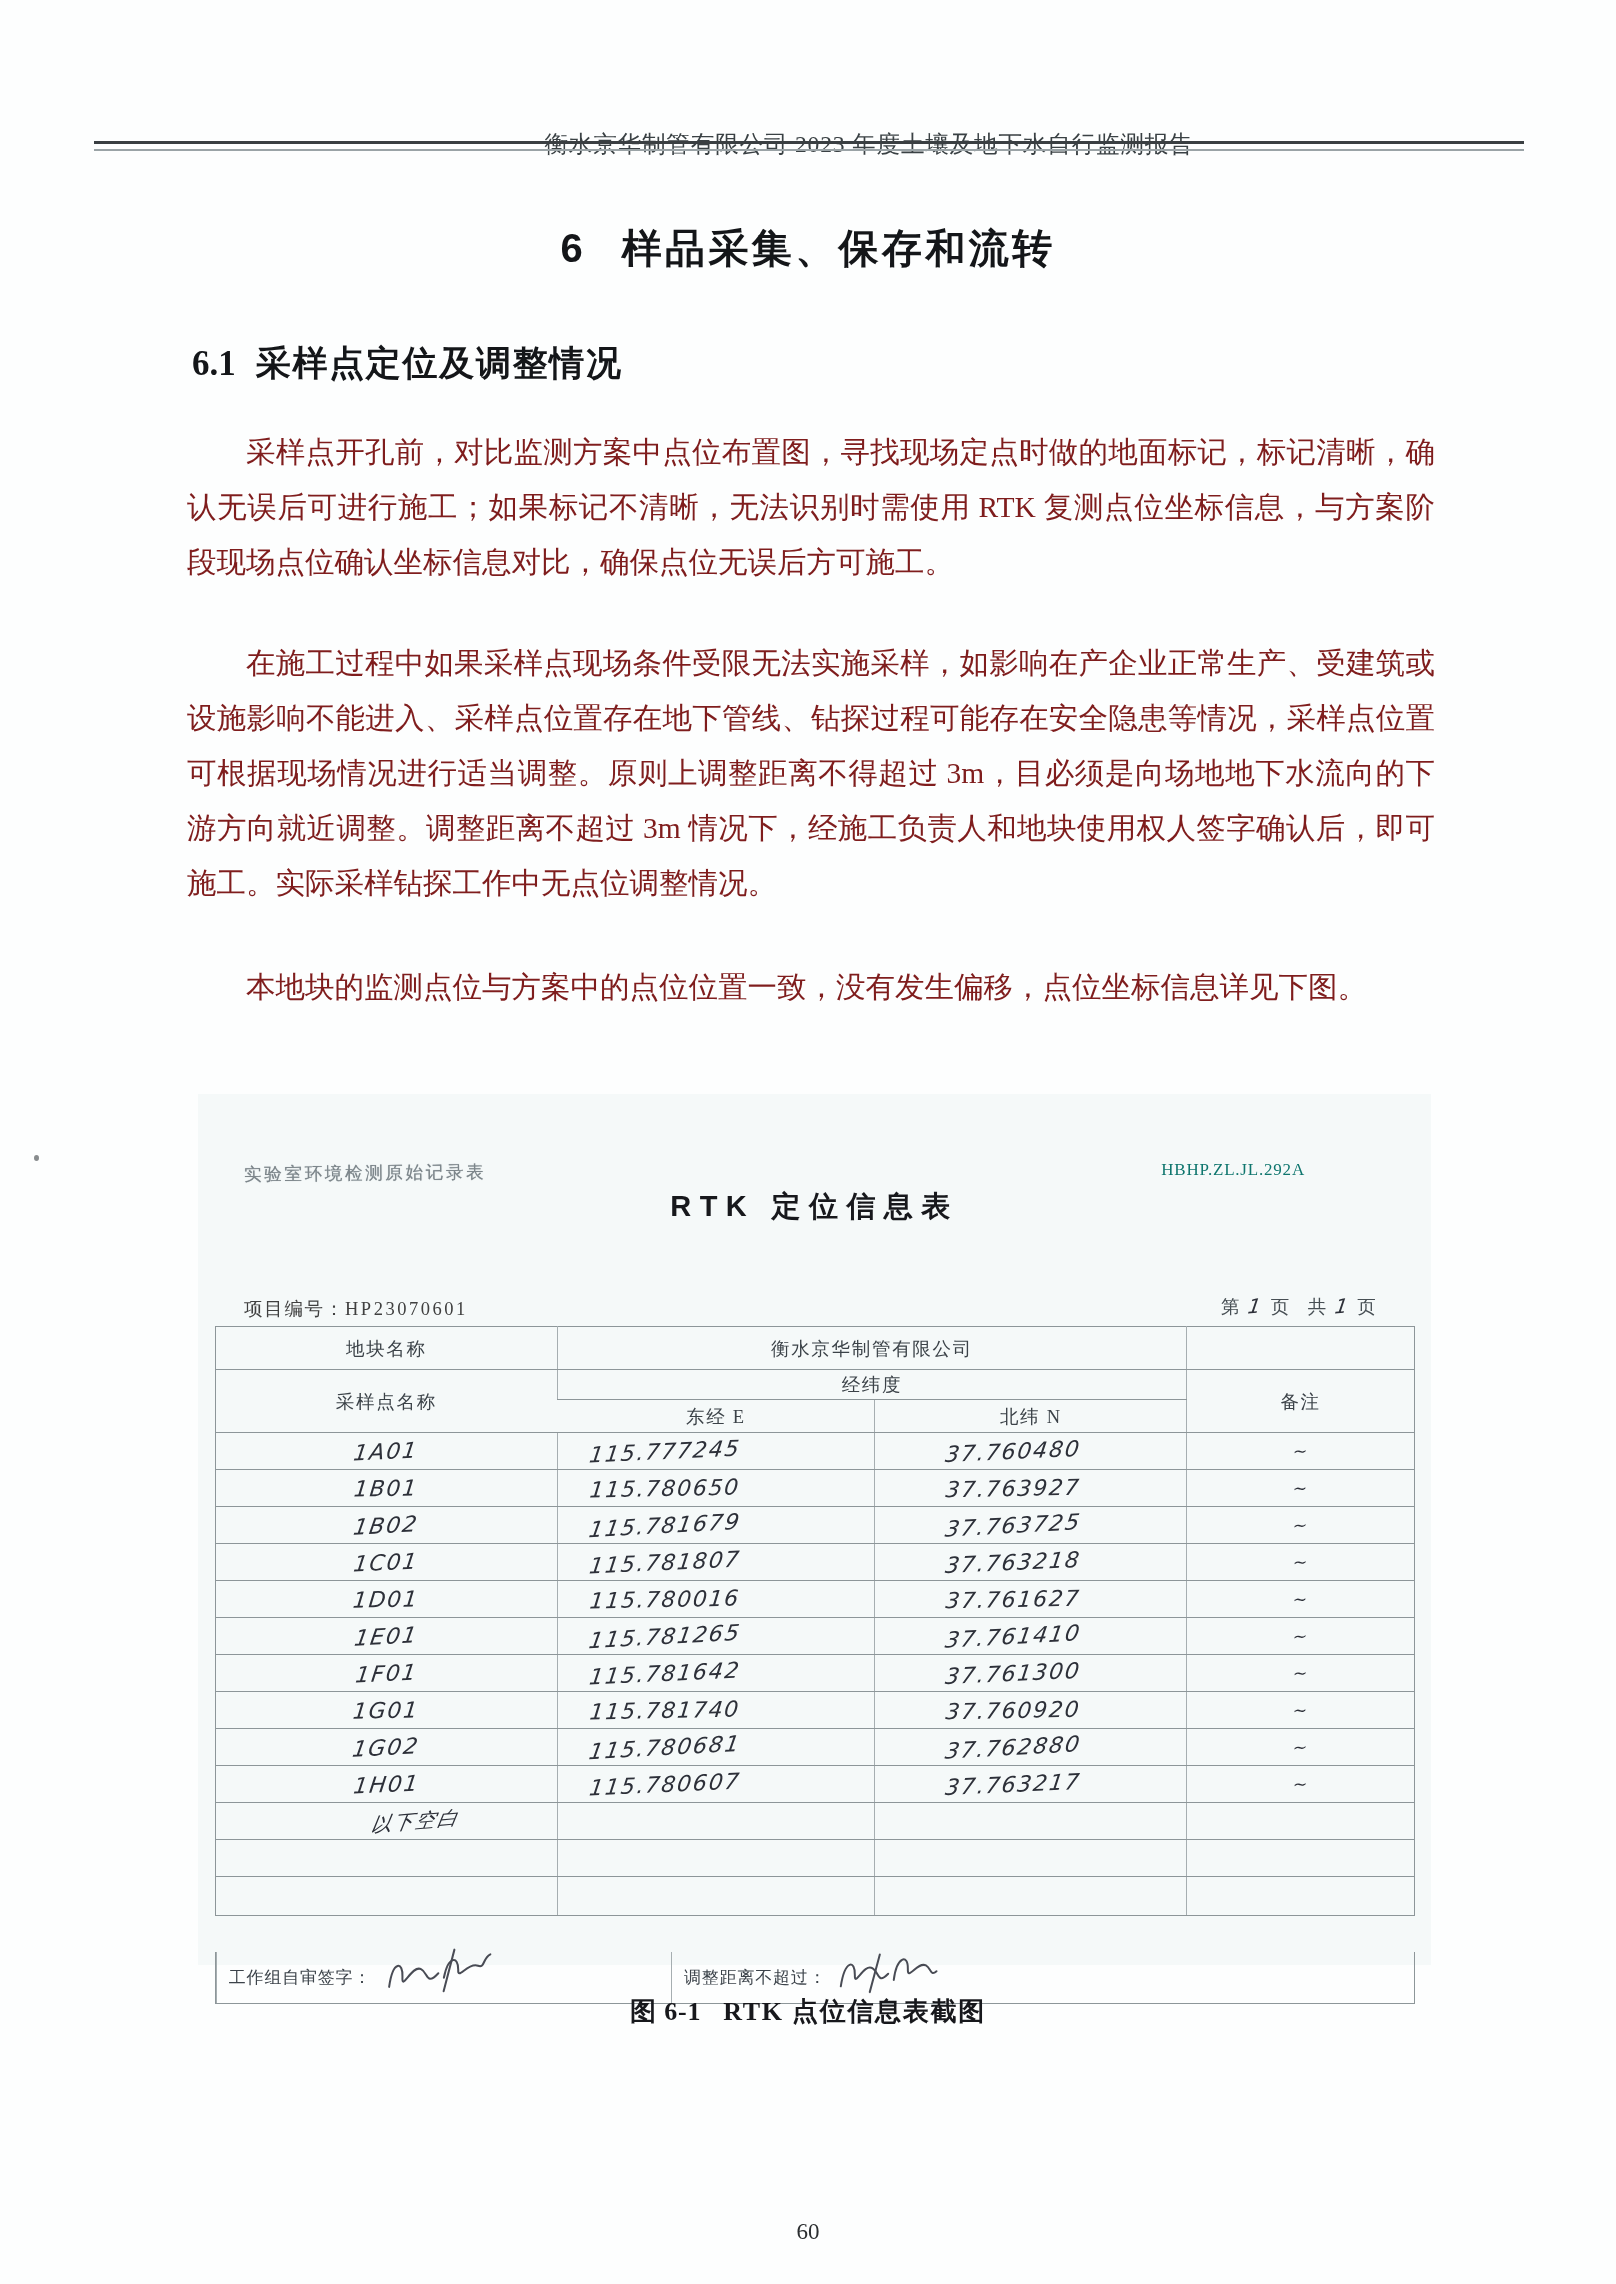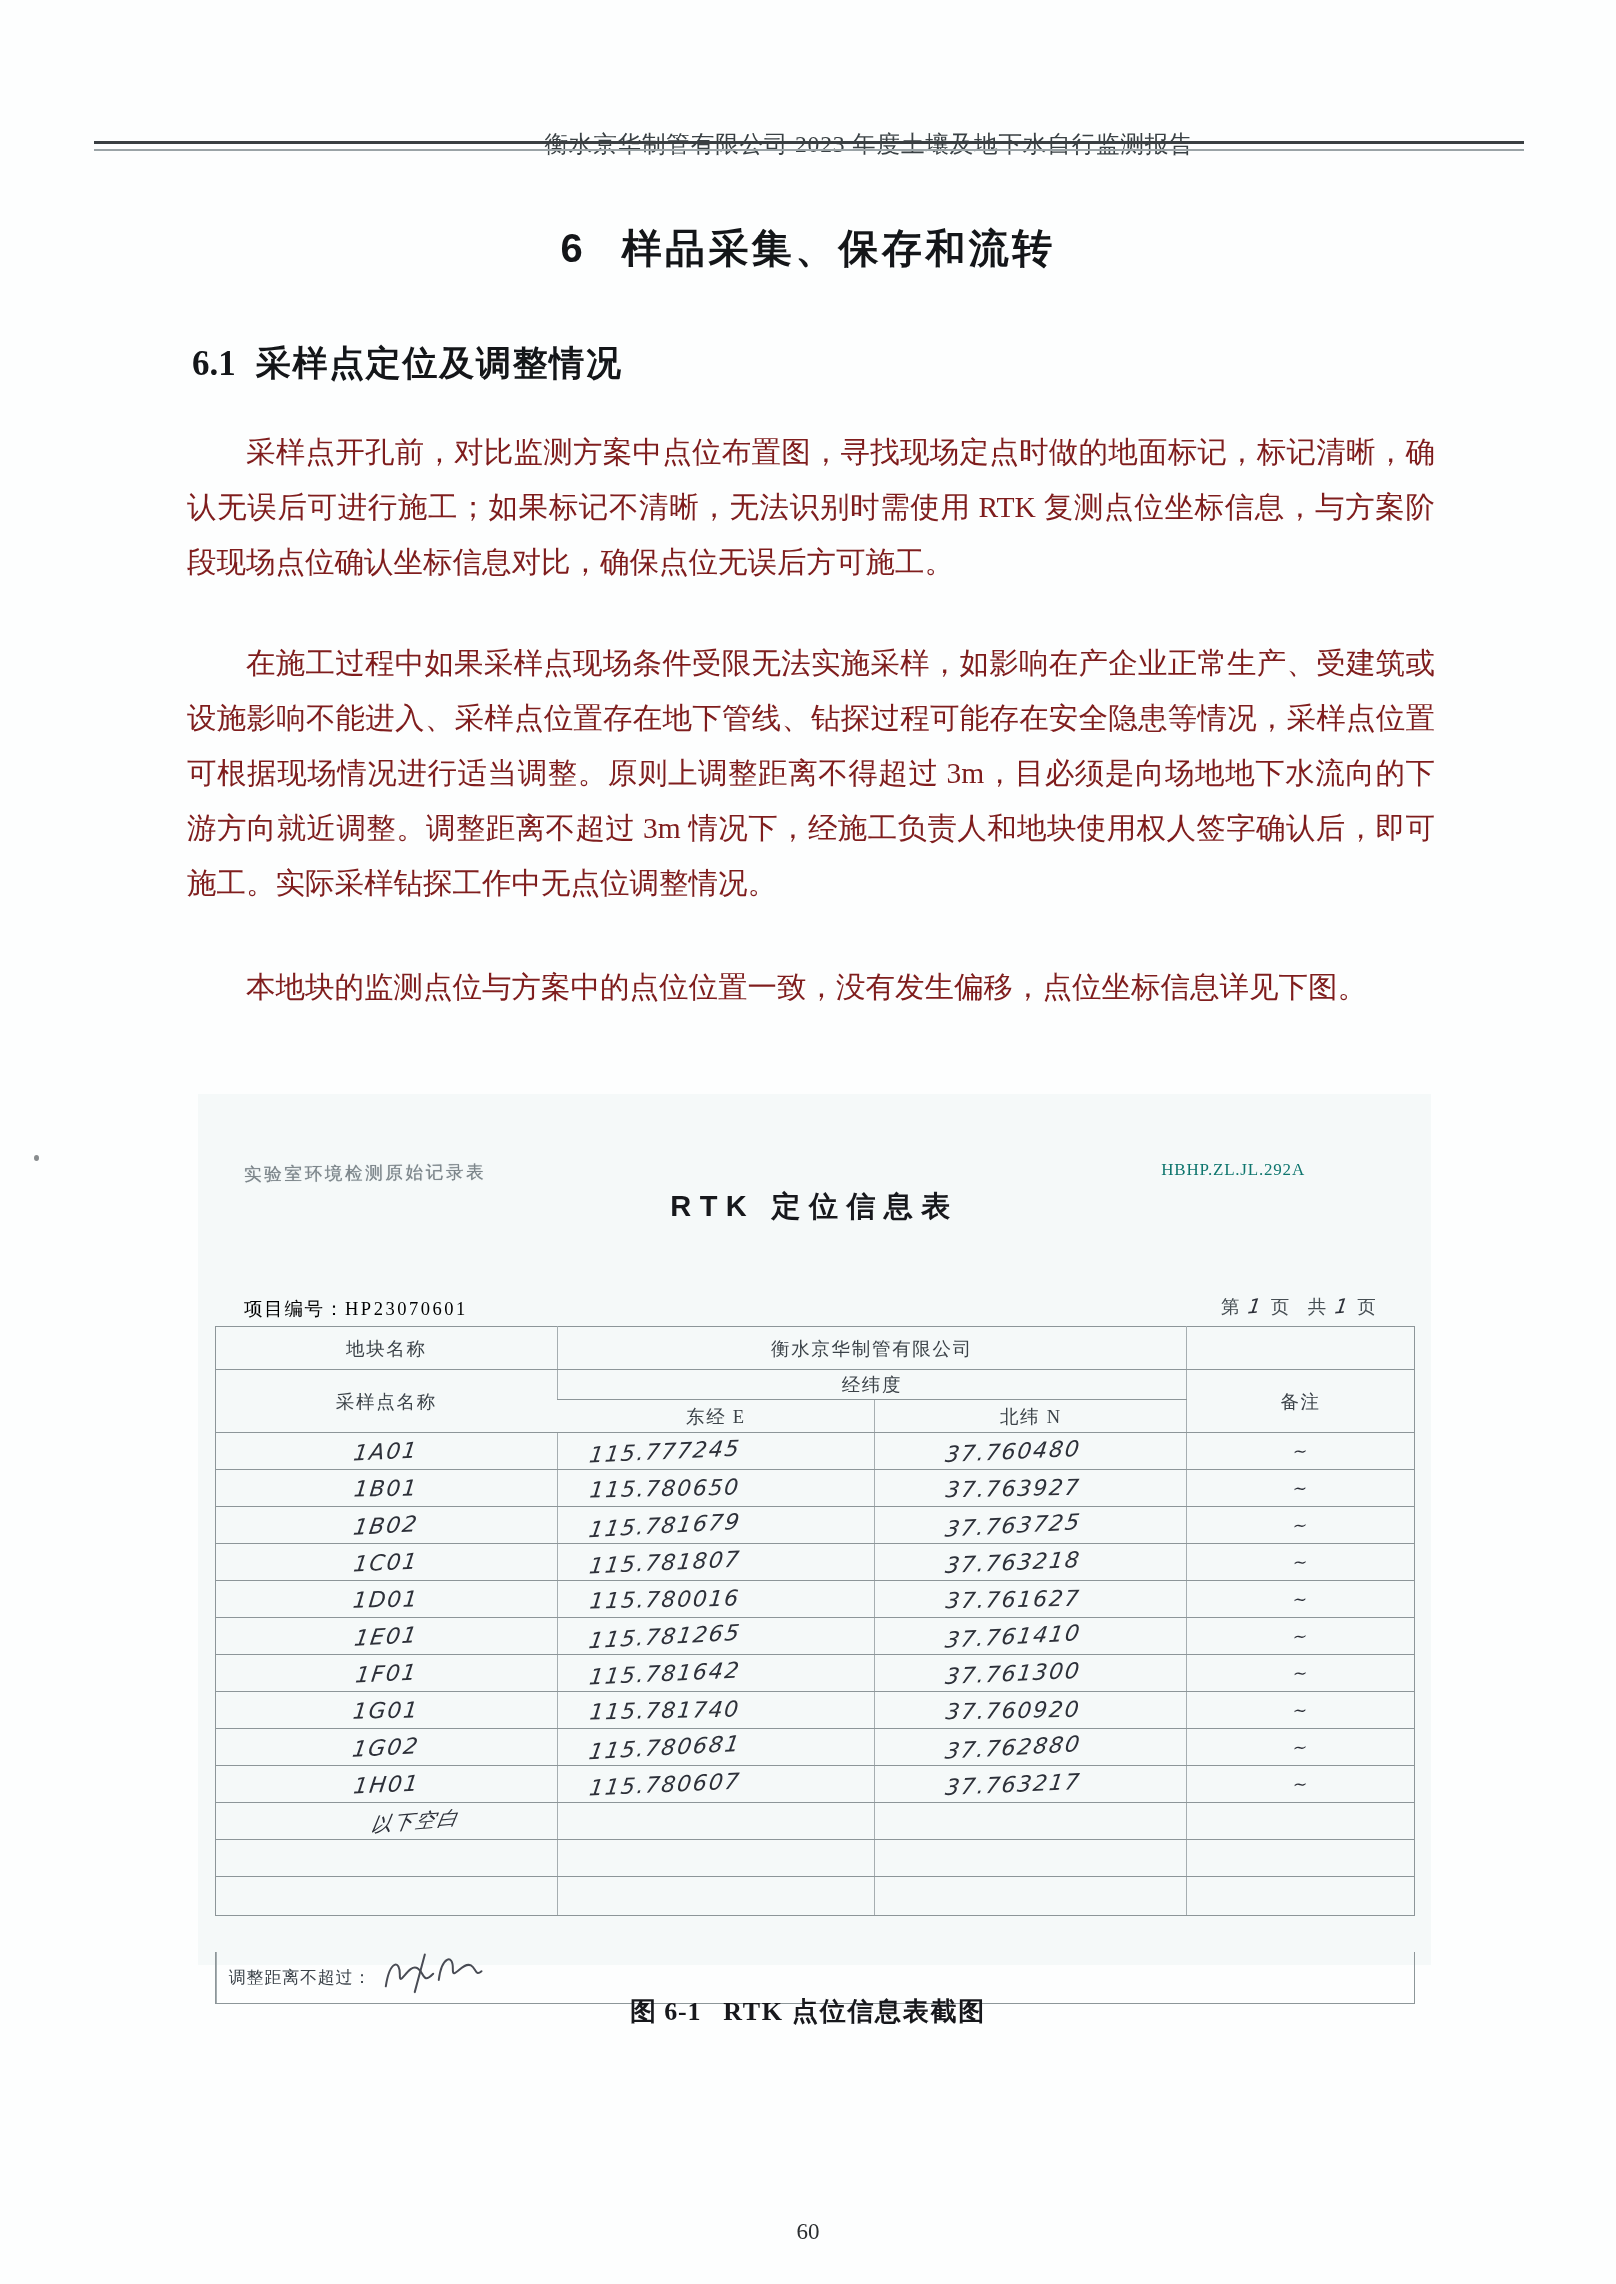--- a/index.html
+++ b/index.html
@@ -49,21 +49,21 @@
   .doc-name{
     position:absolute;top:67px;left:46px;font-size:17.7px;color:#7d868b;
     letter-spacing:2.5px;transform:rotate(-.6deg);text-shadow:0 0 0.8px #9aa4a8;
   }
   .doc-code{position:absolute;top:66px;right:126px;font-size:17px;color:#0f766e;letter-spacing:0.8px;}
   .f-title{
     position:absolute;top:93px;left:0;width:100%;text-align:center;
     font-family:"Liberation Sans", sans-serif;font-weight:bold;
     font-size:29px;letter-spacing:8.4px;color:#17181c;
   }
-  .proj{position:absolute;top:202px;left:46px;font-size:18.5px;color:#000000;letter-spacing:1.7px;}
+  .proj{position:absolute;top:202px;left:46px;font-size:18.5px;color:#404040;letter-spacing:1.7px;}
   .proj-no{letter-spacing:2.5px;}
   .pageinfo{position:absolute;top:200px;right:51px;font-size:18.5px;color:#474f54;}
   .pageinfo span{margin:0 4.2px;}
   
   .hand{
     display:inline-block;font-family:"DejaVu Sans", sans-serif;font-style:italic;
     color:#2d3039;letter-spacing:1.7px;transform:skewX(-9deg) rotate(-2deg);
   }
   .pageinfo .hand{font-size:20px;transform:skewX(-12deg) rotate(-4deg);}
   
@@ -253,20 +253,30 @@
         <tr class="r-empty2">
             <td></td>
             <td></td>
             <td></td>
             <td></td>
           </tr>
       </tbody>
     </table>
 
     <div class="f-footer">
+      <div class="fc fc2">
+        <span class="f-label">工作组自审签字：</span>
+        <svg class="sig" width="126" height="47" viewBox="0 0 150 56">
+          <g fill="none" stroke="#31343e" stroke-width="2.4" stroke-linecap="round" opacity="0.88" transform="rotate(-6 75 28)">
+            <path d="M14 40 C22 8, 34 12, 31 30 C28 48, 44 16, 54 23 C62 28, 58 44, 74 30"></path>
+            <path d="M80 36 C88 10, 100 12, 98 28 C96 42, 110 20, 122 26 C130 30, 128 18, 138 14"></path>
+            <path d="M96 4 L78 52"></path>
+          </g>
+        </svg>
+      </div>
       <div class="fc fc3">
         <span class="f-label">调整距离不超过：</span>
         <svg class="sig" width="109" height="45" viewBox="0 0 130 54">
           <g fill="none" stroke="#31343e" stroke-width="2.4" stroke-linecap="round" opacity="0.88" transform="rotate(-5 65 27)">
             <path d="M10 40 C18 8, 30 10, 28 28 C26 44, 40 14, 50 22 C58 28, 54 42, 68 30"></path>
             <path d="M74 38 C80 10, 94 8, 92 26 C90 42, 104 18, 114 24 C120 28, 118 38, 126 32"></path>
             <path d="M60 6 L44 50"></path>
           </g>
         </svg>
       </div>

